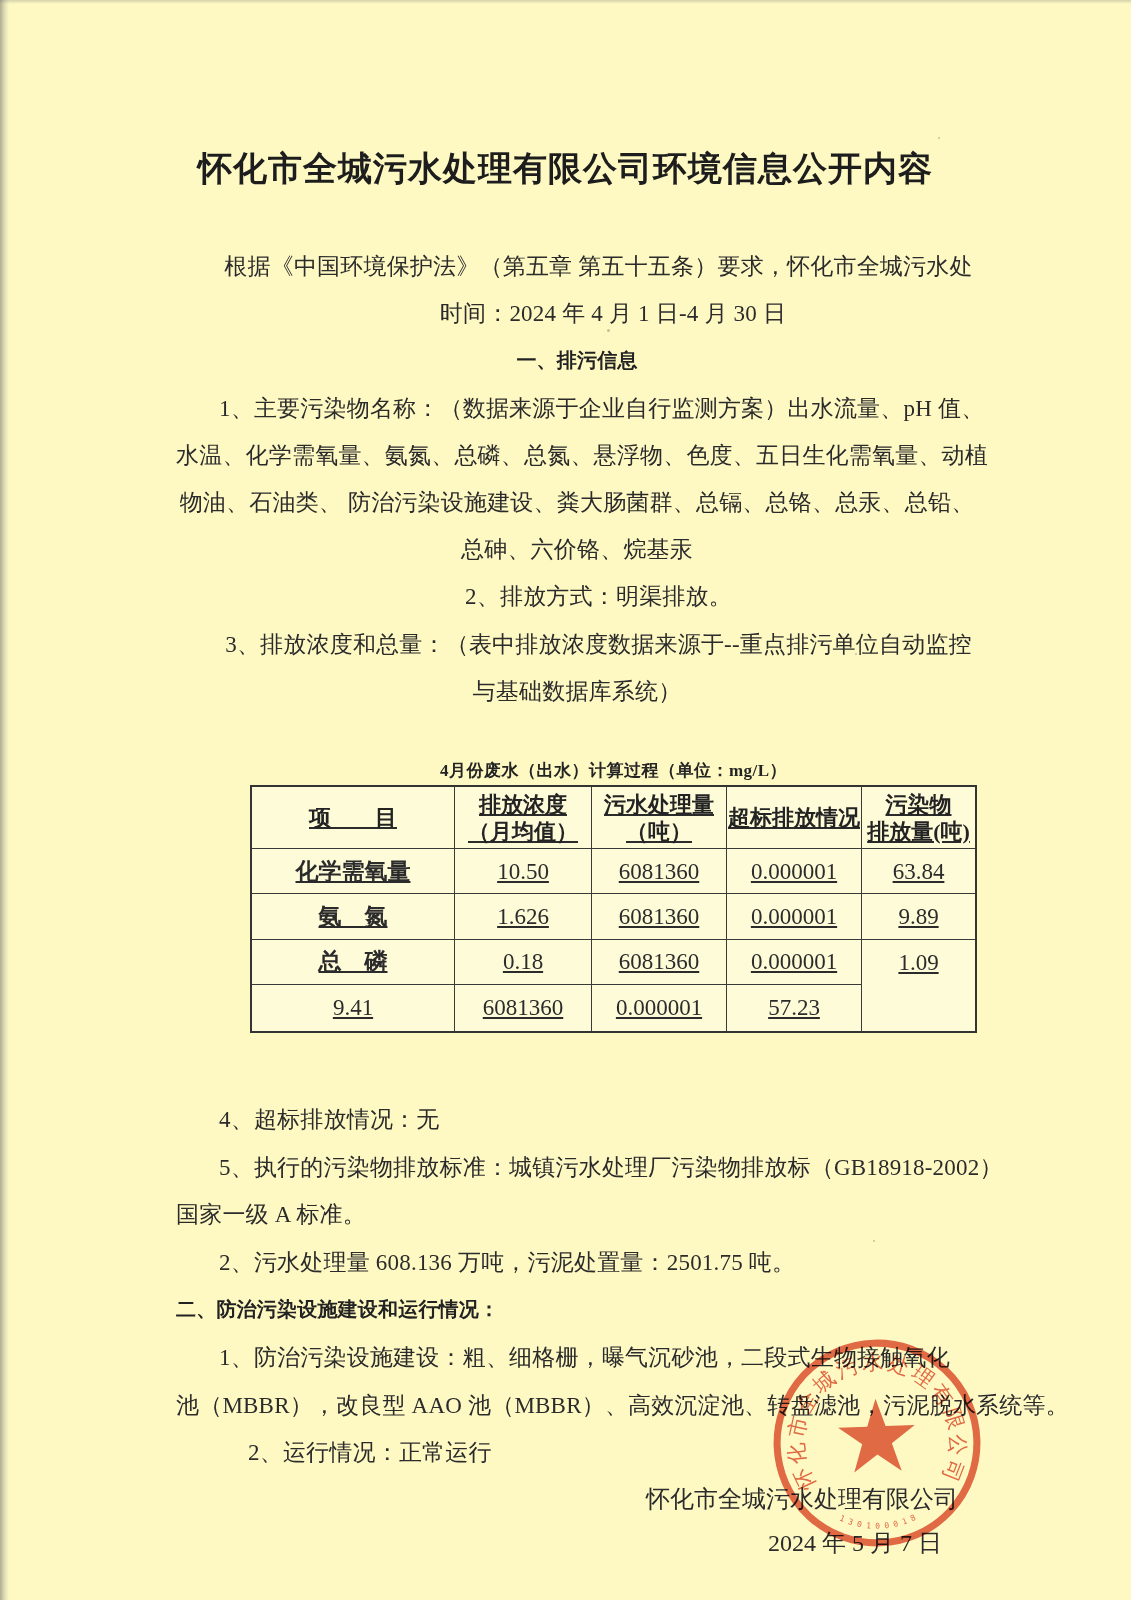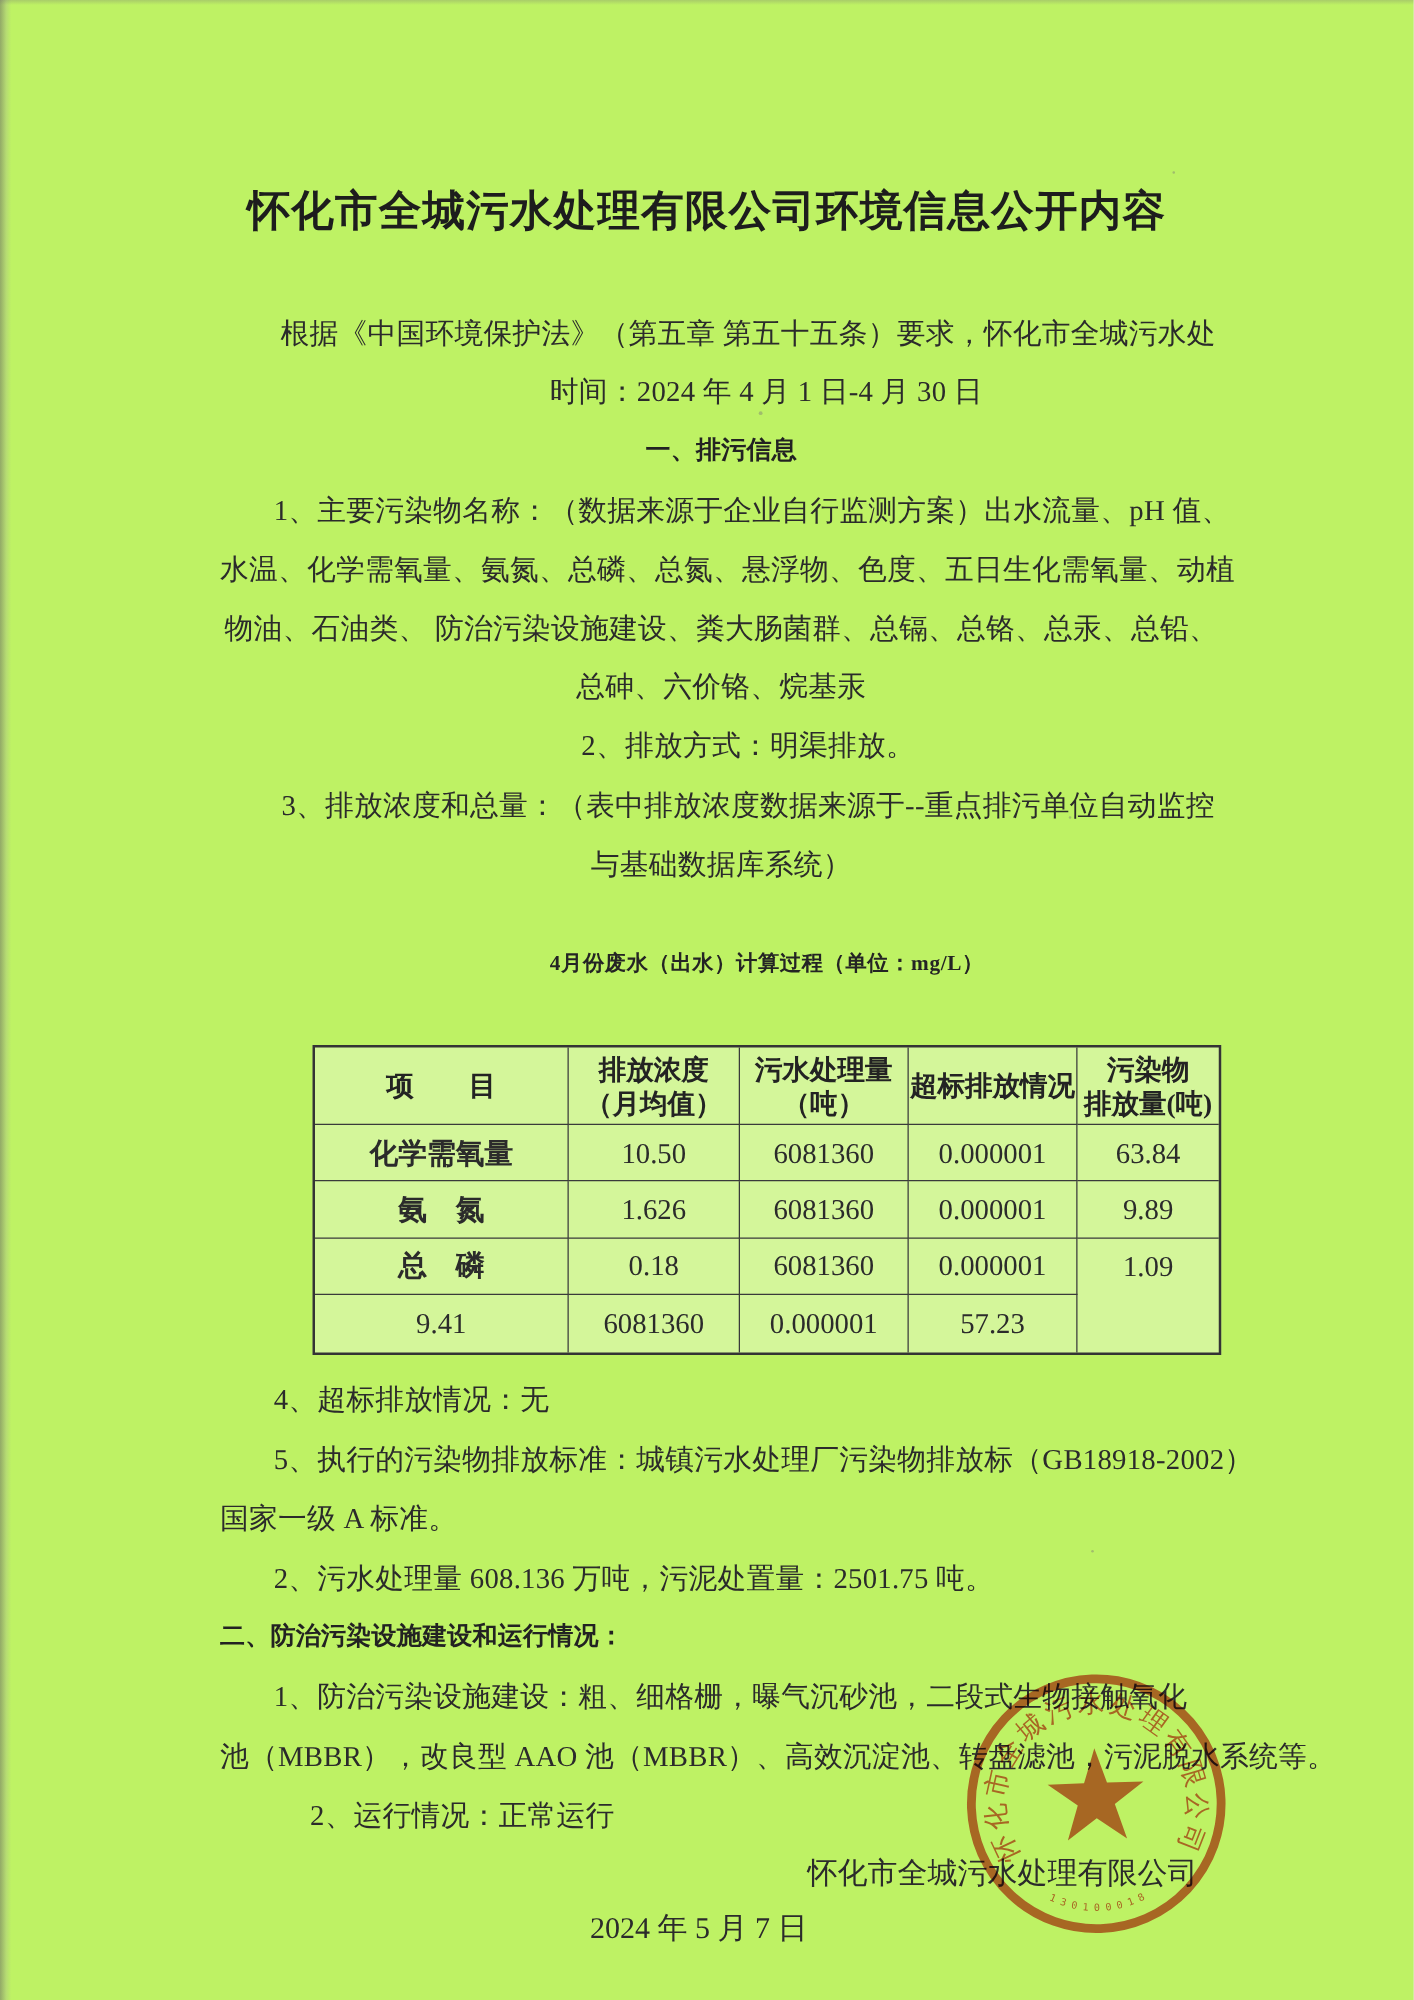--- a/index.html
+++ b/index.html
@@ -1,19 +1,19 @@
 <!DOCTYPE html>
 <html><head>
 <meta charset="utf-8">
 <title>Scanned Document</title>
 <style>
   html,body{margin:0;padding:0;background:#e9e9e6;}
   .page{
     position:relative;width:1131px;height:1600px;margin:0 auto;
-    background:#bef264;overflow:hidden;
+    background:#fef9c3;overflow:hidden;
     font-family:"Liberation Serif","DejaVu Serif",serif;
     color:#2b2b2b;
   }
   
   .edge-left{position:absolute;left:0;top:0;width:9px;height:100%;
     background:linear-gradient(90deg,rgba(110,110,105,.55),rgba(160,160,152,.28) 55%,rgba(200,200,192,0));}
   .edge-top{position:absolute;left:0;top:0;width:100%;height:4px;
     background:linear-gradient(180deg,rgba(120,120,115,.30),rgba(120,120,115,0));}
   .speck{position:absolute;border-radius:50%;background:#7d7d76;opacity:.45;}
 
@@ -32,41 +32,42 @@
   .bline.bold{font-weight:bold;font-size:20px;color:#222;}
   .bline.ind{padding-left:43px;}
   .bline.ind2{padding-left:72px;}
 
   .table-caption{
     position:absolute;top:759px;left:250px;width:727px;text-align:center;
     font-size:17px;font-weight:bold;letter-spacing:.5px;color:#242424;
   }
 
   .dtable{
-    position:absolute;left:250px;top:836px;width:727px;
+    position:absolute;left:250px;top:785px;width:727px;
     display:grid;
     grid-template-columns:203px 137px 135px 135px 113px;
     grid-template-rows:62px repeat(4,45.4px);
     border:2.4px solid #343434;box-sizing:border-box;
     background:rgba(255,255,255,.35);
+    text-decoration:underline;
   }
   .cell{
     display:flex;align-items:center;justify-content:center;
     border-right:1.8px solid #3a3a3a;border-bottom:1.8px solid #3a3a3a;
     font-size:23px;text-align:center;white-space:pre-line;line-height:27px;
     color:#2b2b2b;
   }
   .cell:nth-child(5n){border-right:0;}
   .cell:nth-last-child(-n+5){border-bottom:0;}
   .cell.h{font-weight:bold;font-size:22px;color:#232323;}
   .cell.label{font-weight:600;}
 
   .sig{position:absolute;left:176px;top:1477px;width:782px;text-align:right;
     font-size:24px;line-height:44px;color:#2b2b2b;}
-  .sig .sig-date{padding-right:16px;text-align:center;}
+  .sig .sig-date{padding-right:16px;}
 
   .stamp{
     position:absolute;left:766px;top:1332px;width:222px;height:222px;
     mix-blend-mode:multiply;opacity:.84;transform:rotate(-2deg);
   }
 </style>
 </head>
 <body>
 
 <div class="page">

